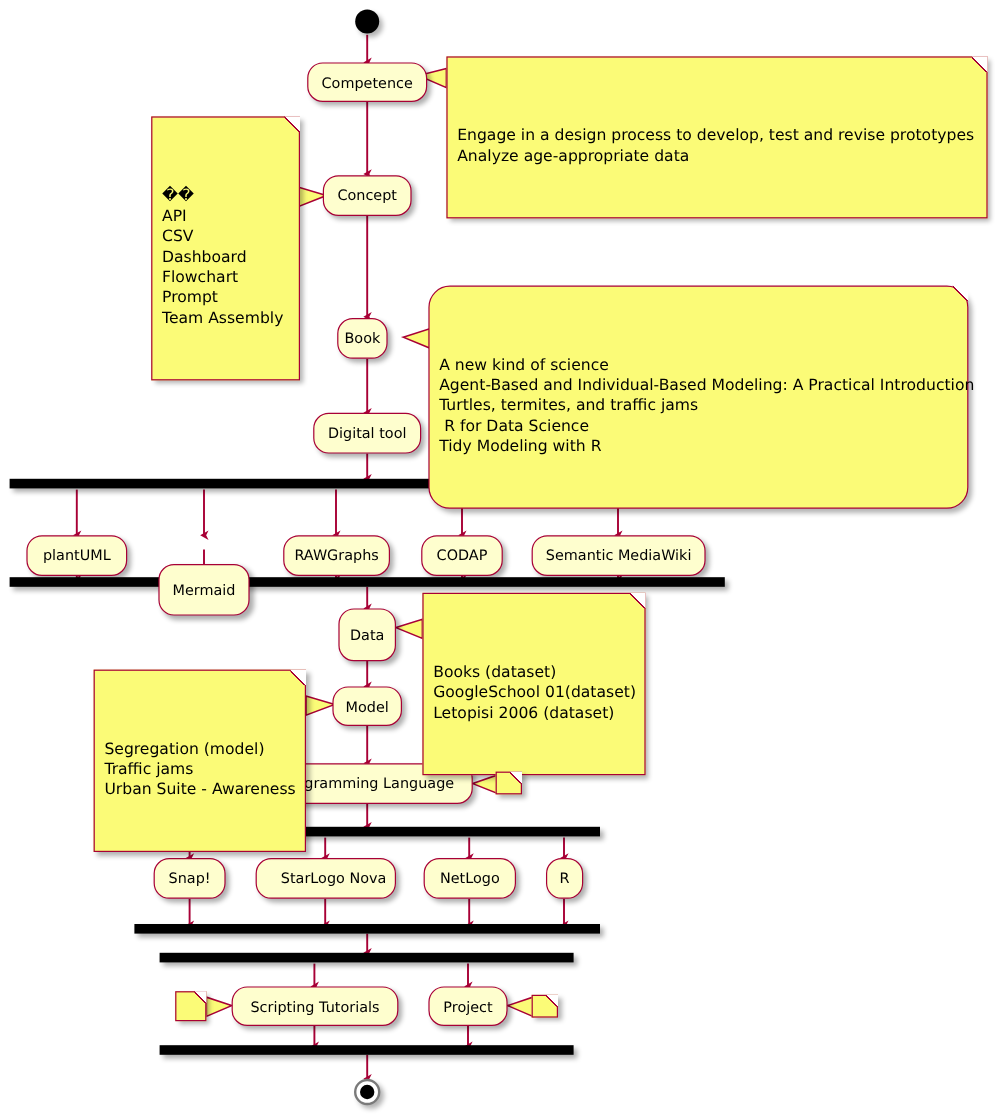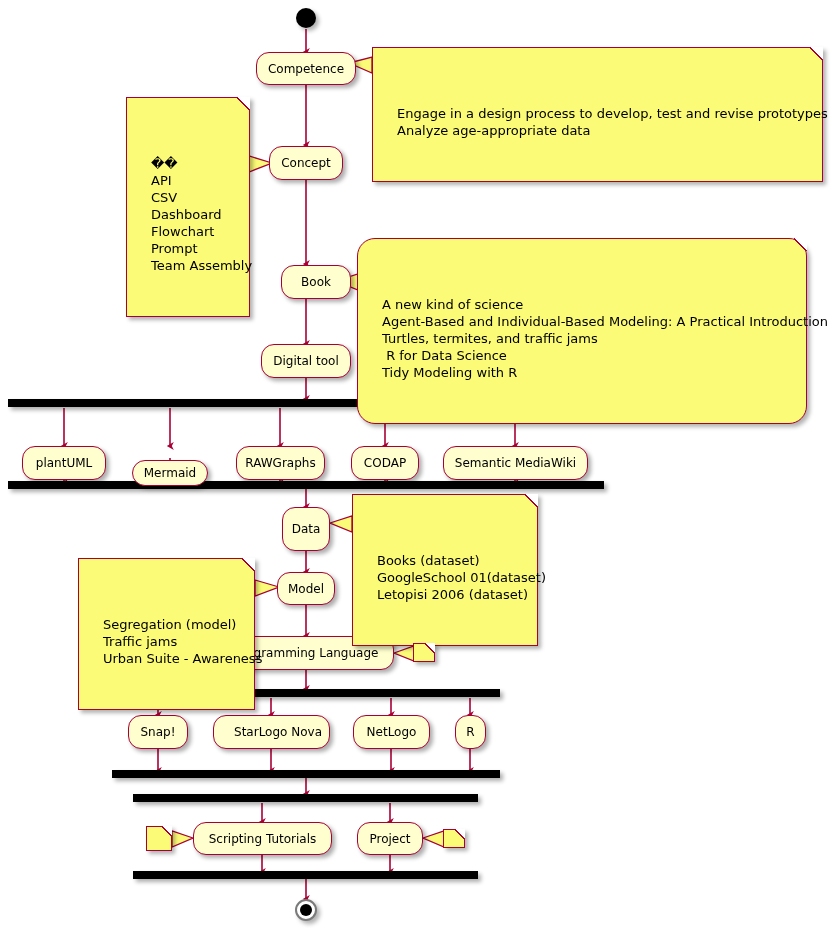--- a/index.html
+++ b/index.html
@@ -88,21 +88,21 @@
 
   
   .note {
     position: absolute;
     box-sizing: border-box;
     background: #FBFB77;
     border: 1.5px solid #A80036;
     color: #000000;
     font-size: 13px;
     line-height: 17px;
-    padding: 6px 10px 8px 24px;
+    padding: 6px 10px 8px 8px;
     white-space: pre;
     box-shadow: 3px 3px 4px rgba(0,0,0,0.30);
     z-index: 3;
   }
   .note .fold {
     position: absolute;
     right: -1px;
     top: -1px;
     width: 13px;
     height: 13px;
@@ -199,28 +199,28 @@
       <path d="M423,838 L444,831 L444,847 Z"></path>
     </g>
   </svg>
 
   <div class="start-node" style="left:296px; top:8px;"></div>
 
   <div class="node" style="left:256px; top:52px; width:100px; height:33px;">Competence</div>
 
   <div class="node" style="left:269px; top:146px; width:74px; height:34px;">Concept</div>
 
-  <div class="node" style="left:281px; top:265px; width:70px; height:34px;">Book</div>
+  <div class="node" style="left:281px; top:265px; width:42px; height:34px;">Book</div>
 
   <div class="node" style="left:261px; top:344px; width:90px; height:34px;">Digital tool</div>
 
   <div class="bar" style="left:8px; top:399px; width:596px;"></div>
 
   <div class="node" style="left:22px; top:446px; width:84px; height:34px;">plantUML</div>
-  <div class="node" style="left:132px; top:460px; width:76px; height:26px;">Mermaid</div>
+  <div class="node" style="left:132px; top:470px; width:76px; height:43px;">Mermaid</div>
   <div class="node" style="left:236px; top:446px; width:89px; height:34px;">RAWGraphs</div>
   <div class="node" style="left:351px; top:446px; width:68px; height:34px;">CODAP</div>
   <div class="node" style="left:443px; top:446px; width:145px; height:34px;">Semantic MediaWiki</div>
 
   <div class="bar" style="left:8px; top:481px; width:596px;"></div>
 
   <div class="node" style="left:282px; top:507px; width:48px; height:44px;">Data</div>
 
   <div class="node" style="left:277px; top:572px; width:58px; height:33px;">Model</div>
 

